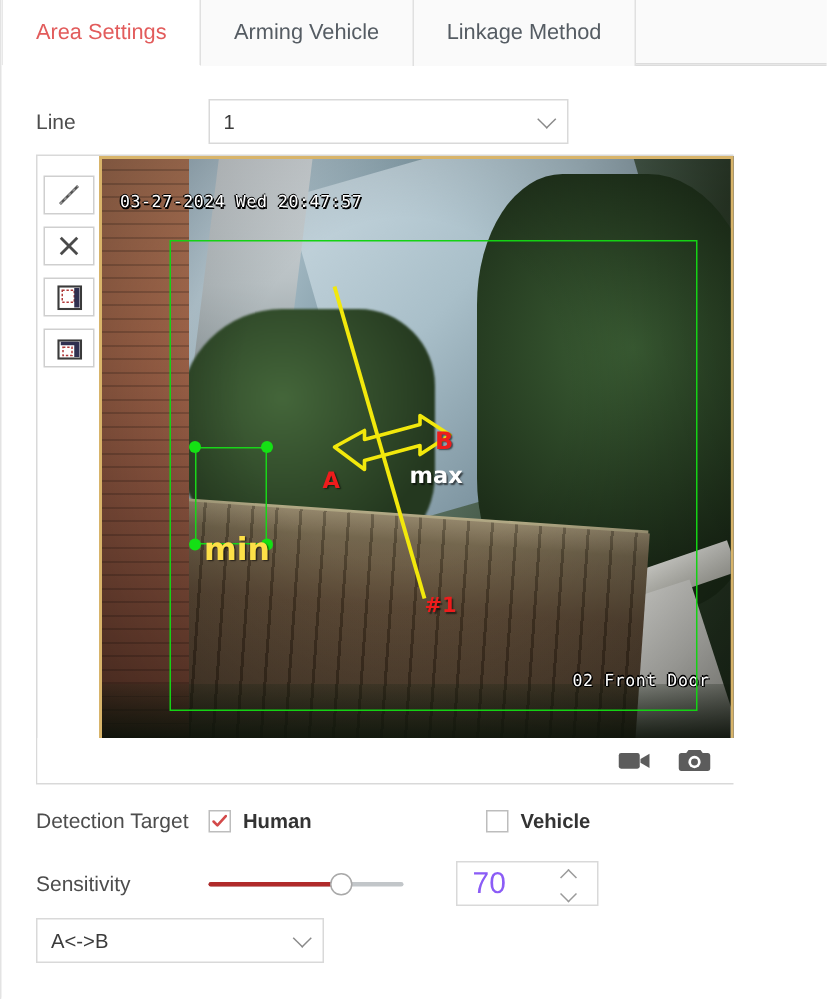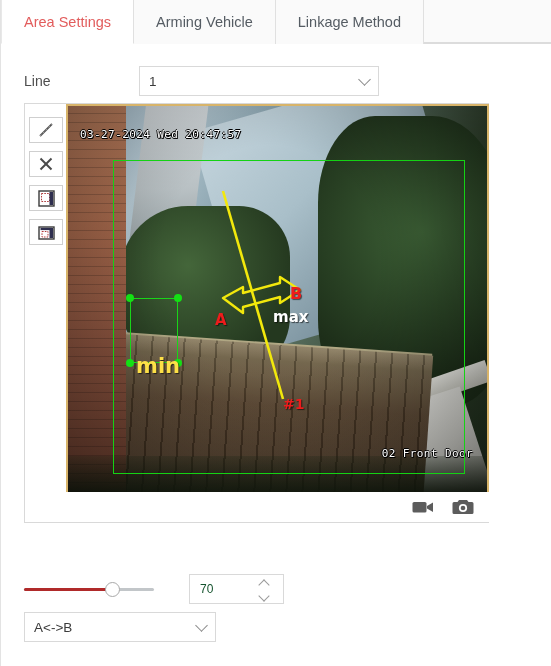--- a/index.html
+++ b/index.html
@@ -338,22 +338,22 @@
 
   
   .spinner {
     position: relative;
     width: 95px; height: 30px;
     background: #fff;
     border: 1px solid #d9d9d9;
     display: flex;
     align-items: center;
     padding-left: 10px;
-    font-size: 12px;
-    color: #14532d;
+    font-size: 20px;
+    color: #8b5cf6;
   }
   .spinner .arrows {
     position: absolute;
     right: 11px; top: 50%;
     margin-top: -11px;
     width: 13px; height: 22px;
     display: flex;
     flex-direction: column;
     justify-content: space-between;
   }
@@ -482,22 +482,40 @@
         <path d="M15 7 L21 3.5 L21 13 L15 9.5 Z" fill="#5c5c5c"></path>
       </svg>
       <svg class="vicon" width="22" height="18" viewBox="0 0 22 18">
         <path d="M7 2 H15 L16.5 4 H20 A1.6 1.6 0 0 1 21.5 5.6 V14.4 A1.6 1.6 0 0 1 20 16 H2 A1.6 1.6 0 0 1 0.5 14.4 V5.6 A1.6 1.6 0 0 1 2 4 H5.5 Z" fill="#5c5c5c"></path>
         <circle cx="11" cy="10" r="4.1" fill="#ffffff"></circle>
         <circle cx="11" cy="10" r="2.3" fill="#5c5c5c"></circle>
       </svg>
     </div>
   </div>
 
+  <div class="row" style="left:23px; top:536px; width:465px; height:22px;">
+    <span class="lbl" style="width:115px;">Detection Target</span>
+
+    <div style="display:flex;align-items:center;width:185px;">
+      <span class="cbox">
+        <svg class="tick" viewBox="0 0 12 12">
+          <path d="M1.5 6.2 L4.3 9 L10.4 2.2" fill="none" stroke="#d34a4a" stroke-width="1.9" stroke-linecap="round" stroke-linejoin="round"></path>
+        </svg>
+      </span>
+      <span class="cb-text">Human</span>
+    </div>
+
+    <div style="display:flex;align-items:center;">
+      <span class="cbox"></span>
+      <span class="cb-text">Vehicle</span>
+    </div>
+  </div>
 
   <div class="row" style="left:23px; top:573px; width:465px; height:32px;">
+    <span class="lbl" style="width:115px;">Sensitivity</span>
 
     <div style="width:165px;display:flex;align-items:center;">
       <div id="slider">
         <span class="track"></span>
         <span class="fill" style="width: 88px;"></span>
         <span class="thumb" style="left: 80.5px;"></span>
       </div>
     </div>
 
     <div class="spinner">

